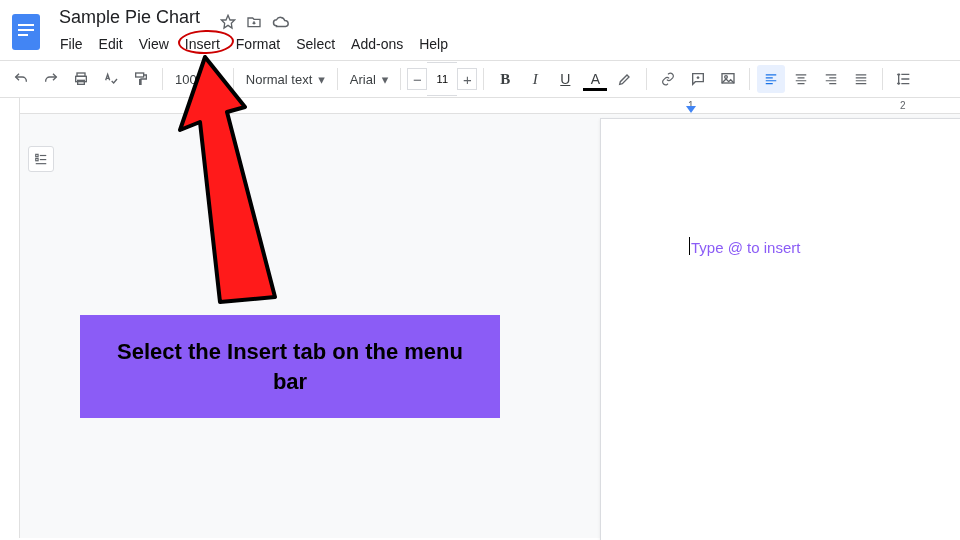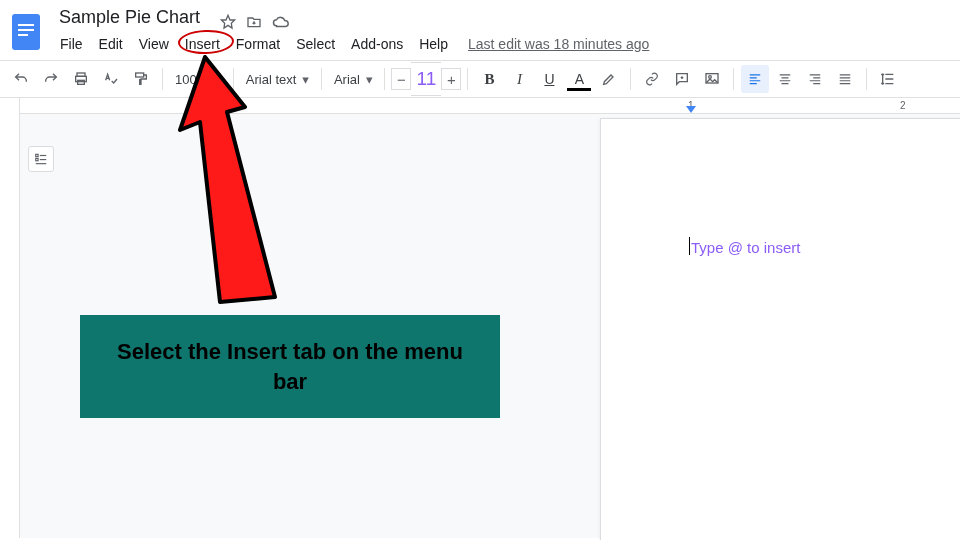--- a/index.html
+++ b/index.html
@@ -122,22 +122,22 @@
     font-size: 15px;
     color:#5f6368;
     cursor:pointer;
   }
   .fontsize .fsval {
     width: 30px;
     height: 34px;
     border-top:1px solid #dadce0;
     border-bottom:1px solid #dadce0;
     display:flex;align-items:center;justify-content:center;
-    font-size:19px;
-    color:#8b5cf6;
+    font-size:11px;
+    color:#000000;
   }
   .boldbtn { font-weight:700; font-family:"Times New Roman",serif; font-size:15px; color:#3c4043;}
   .italbtn { font-style:italic; font-family:"Times New Roman",serif; font-size:15px; color:#3c4043;}
   .ubtn { text-decoration:underline; font-size:14px; color:#3c4043;}
   .colorA { position:relative; font-size:14px; color:#3c4043;}
   .colorA::after{content:"";position:absolute;left:2px;right:2px;bottom:2px;height:3px;background:#000;}
   .alignbtn.active { background:#e8f0fe; color:#1a73e8; border-radius:3px;}
   .workspace {
     position: relative;
     display: flex;
@@ -205,21 +205,21 @@
     position:absolute;
     left: 145px;
     top: 52px;
     pointer-events:none;
   }
   .callout {
     position:absolute;
     left: 80px;
     top: 315px;
     width: 420px;
-    background: #0f766e;
+    background: #8b5cf6;
     padding: 22px 26px;
     font-size: 22px;
     font-weight: 700;
     color:#000;
     text-align:center;
     line-height:1.35;
   }
   svg { display:block; }
 </style>
 </head>
@@ -258,21 +258,20 @@
     </div>
     <div class="menubar">
       <span class="mitem">File</span>
       <span class="mitem">Edit</span>
       <span class="mitem">View</span>
       <span class="mitem">Insert</span>
       <span class="mitem">Format</span>
       <span class="mitem">Select</span>
       <span class="mitem">Add-ons</span>
       <span class="mitem">Help</span>
-      <span class="last-edit">Last edit was 18 minutes ago</span>
     </div>
   </div>
 </div>
 
 <div class="circle-annot"></div>
 
 <div class="toolbar">
   <div class="tbtn">
       <svg width="16" height="16" viewBox="0 0 24 24" fill="none" stroke="#5f6368" stroke-width="2">
         <path d="M9 14l-5-5 5-5"></path>
@@ -304,21 +303,21 @@
         <path d="M16 6h4v6h-8v8h-2v-8"></path>
       </svg>
     </div>
   <div class="tsep"></div>
   <div class="tsel">
       <span>100%</span>
       <span class="chev">▾</span>
     </div>
   <div class="tsep"></div>
   <div class="tsel">
-      <span>Arial text</span>
+      <span>Normal text</span>
       <span class="chev">▾</span>
     </div>
   <div class="tsep"></div>
   <div class="tsel">
       <span>Arial</span>
       <span class="chev">▾</span>
     </div>
   <div class="tsep"></div>
   <div class="fontsize">
     <div class="fsbtn">−</div>

